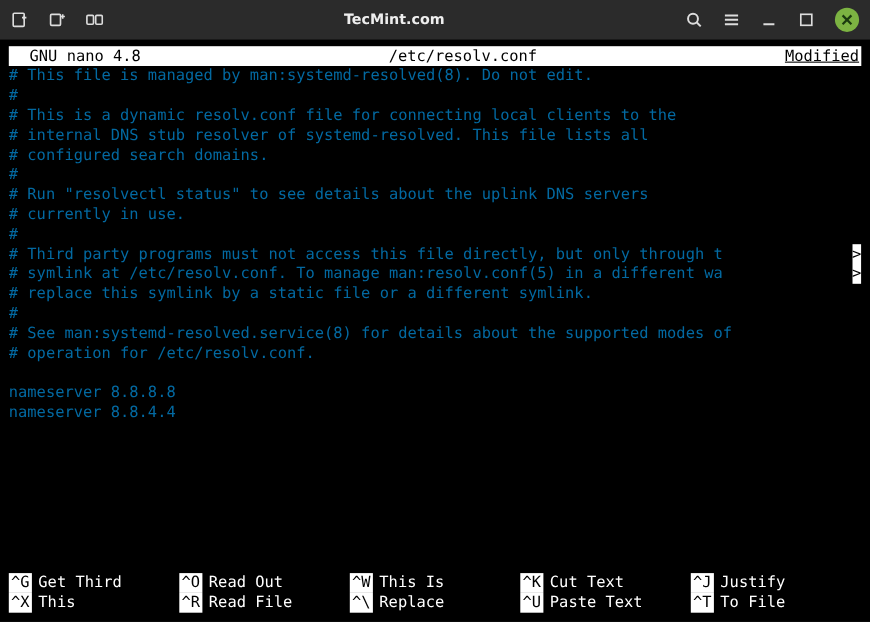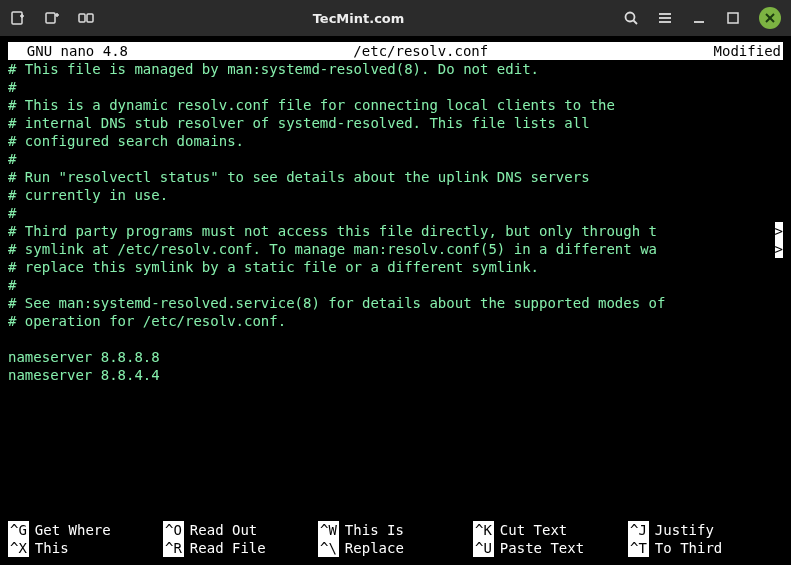--- a/index.html
+++ b/index.html
@@ -51,27 +51,27 @@
     color: #000;
     display: flex;
     width: 100%;
     white-space: pre;
     padding: 0 2px;
     height: 18px;
     align-items: center;
   }
   .term-header .th-left  { flex: 0 0 auto; text-align: left; }
   .term-header .th-mid   { flex: 1 1 auto; text-align: center; }
-  .term-header .th-right { flex: 0 0 auto; text-align: right; }
+  .term-header .th-right { flex: 0 0 auto; text-align: right; text-decoration: underline; }
   .file-content {
     color: #f28b82;
     white-space: pre;
     overflow: hidden;
   }
-  .file-content .plain { color: #86efac; }
+  .file-content .plain { color: #0369a1; }
   .file-content .trunc-mark {
     background: #fff;
     color: #000;
   }
   .line { height: 18px; display: flex; }
   .line .txt { flex: 1 1 auto; overflow: hidden; }
   .line .eol { flex: 0 0 auto; }
   .shortcuts {
     position: absolute;
     left: 8px; right: 8px; bottom: 8px;
@@ -156,25 +156,25 @@
 
   <div class="term-header">
     <span class="th-left">  GNU nano 4.8</span>
     <span class="th-mid">/etc/resolv.conf</span>
     <span class="th-right">Modified</span>
   </div>
 
   <div class="file-content" id="file-body"><div class="line"><span class="txt plain"># This file is managed by man:systemd-resolved(8). Do not edit.</span></div><div class="line"><span class="txt plain">#</span></div><div class="line"><span class="txt plain"># This is a dynamic resolv.conf file for connecting local clients to the</span></div><div class="line"><span class="txt plain"># internal DNS stub resolver of systemd-resolved. This file lists all</span></div><div class="line"><span class="txt plain"># configured search domains.</span></div><div class="line"><span class="txt plain">#</span></div><div class="line"><span class="txt plain"># Run "resolvectl status" to see details about the uplink DNS servers</span></div><div class="line"><span class="txt plain"># currently in use.</span></div><div class="line"><span class="txt plain">#</span></div><div class="line"><span class="txt plain"># Third party programs must not access this file directly, but only through t</span><span class="eol trunc-mark">&gt;</span></div><div class="line"><span class="txt plain"># symlink at /etc/resolv.conf. To manage man:resolv.conf(5) in a different wa</span><span class="eol trunc-mark">&gt;</span></div><div class="line"><span class="txt plain"># replace this symlink by a static file or a different symlink.</span></div><div class="line"><span class="txt plain">#</span></div><div class="line"><span class="txt plain"># See man:systemd-resolved.service(8) for details about the supported modes of</span></div><div class="line"><span class="txt plain"># operation for /etc/resolv.conf.</span></div><div class="line"><span class="txt plain"></span></div><div class="line"><span class="txt plain">nameserver 8.8.8.8</span></div><div class="line"><span class="txt plain">nameserver 8.8.4.4</span></div></div>
 
   <div class="shortcuts" id="shortcuts" style="grid-template-columns: repeat(5, 1fr);">
-      <div class="sc"><span class="key">^G</span><span>Get Where</span></div>
+      <div class="sc"><span class="key">^G</span><span>Get Third</span></div>
       <div class="sc"><span class="key">^O</span><span>Read Out</span></div>
       <div class="sc"><span class="key">^W</span><span>This Is</span></div>
       <div class="sc"><span class="key">^K</span><span>Cut Text</span></div>
       <div class="sc"><span class="key">^J</span><span>Justify</span></div>
       <div class="sc"><span class="key">^X</span><span>This</span></div>
       <div class="sc"><span class="key">^R</span><span>Read File</span></div>
       <div class="sc"><span class="key">^\</span><span>Replace</span></div>
       <div class="sc"><span class="key">^U</span><span>Paste Text</span></div>
-      <div class="sc"><span class="key">^T</span><span>To Third</span></div>
+      <div class="sc"><span class="key">^T</span><span>To File</span></div>
     </div>
 
 </div>
 
 </body></html>

